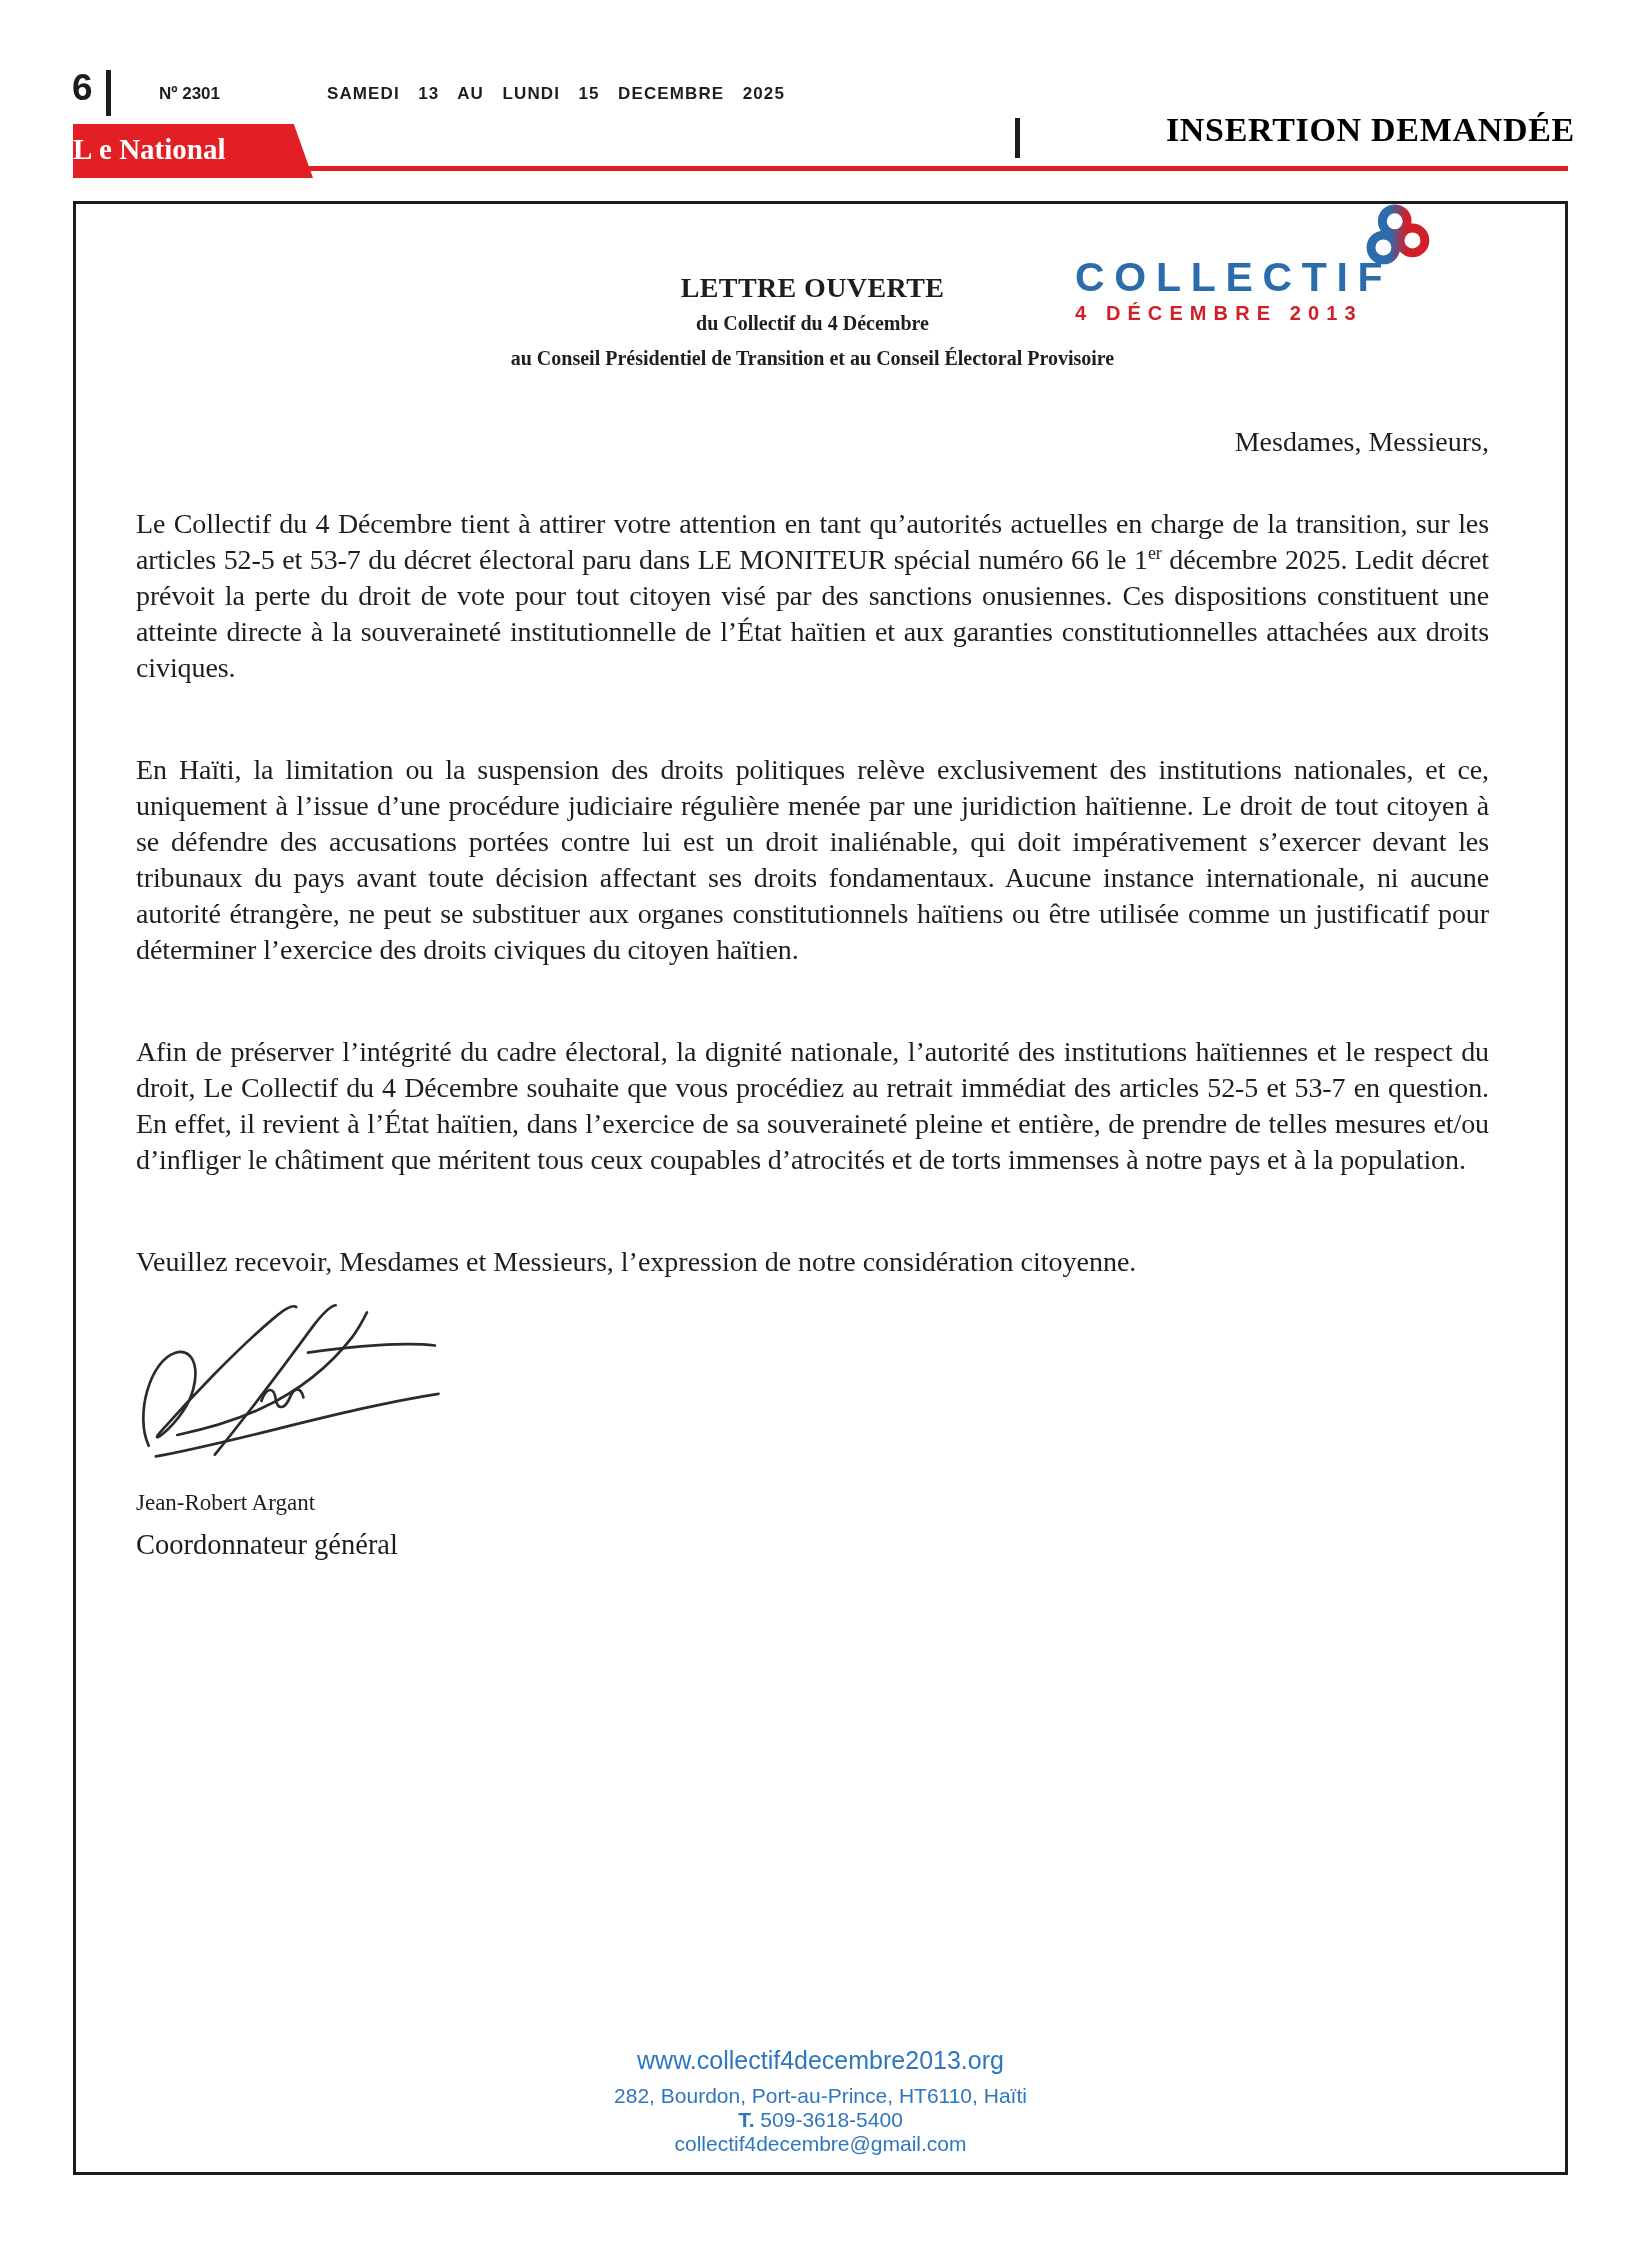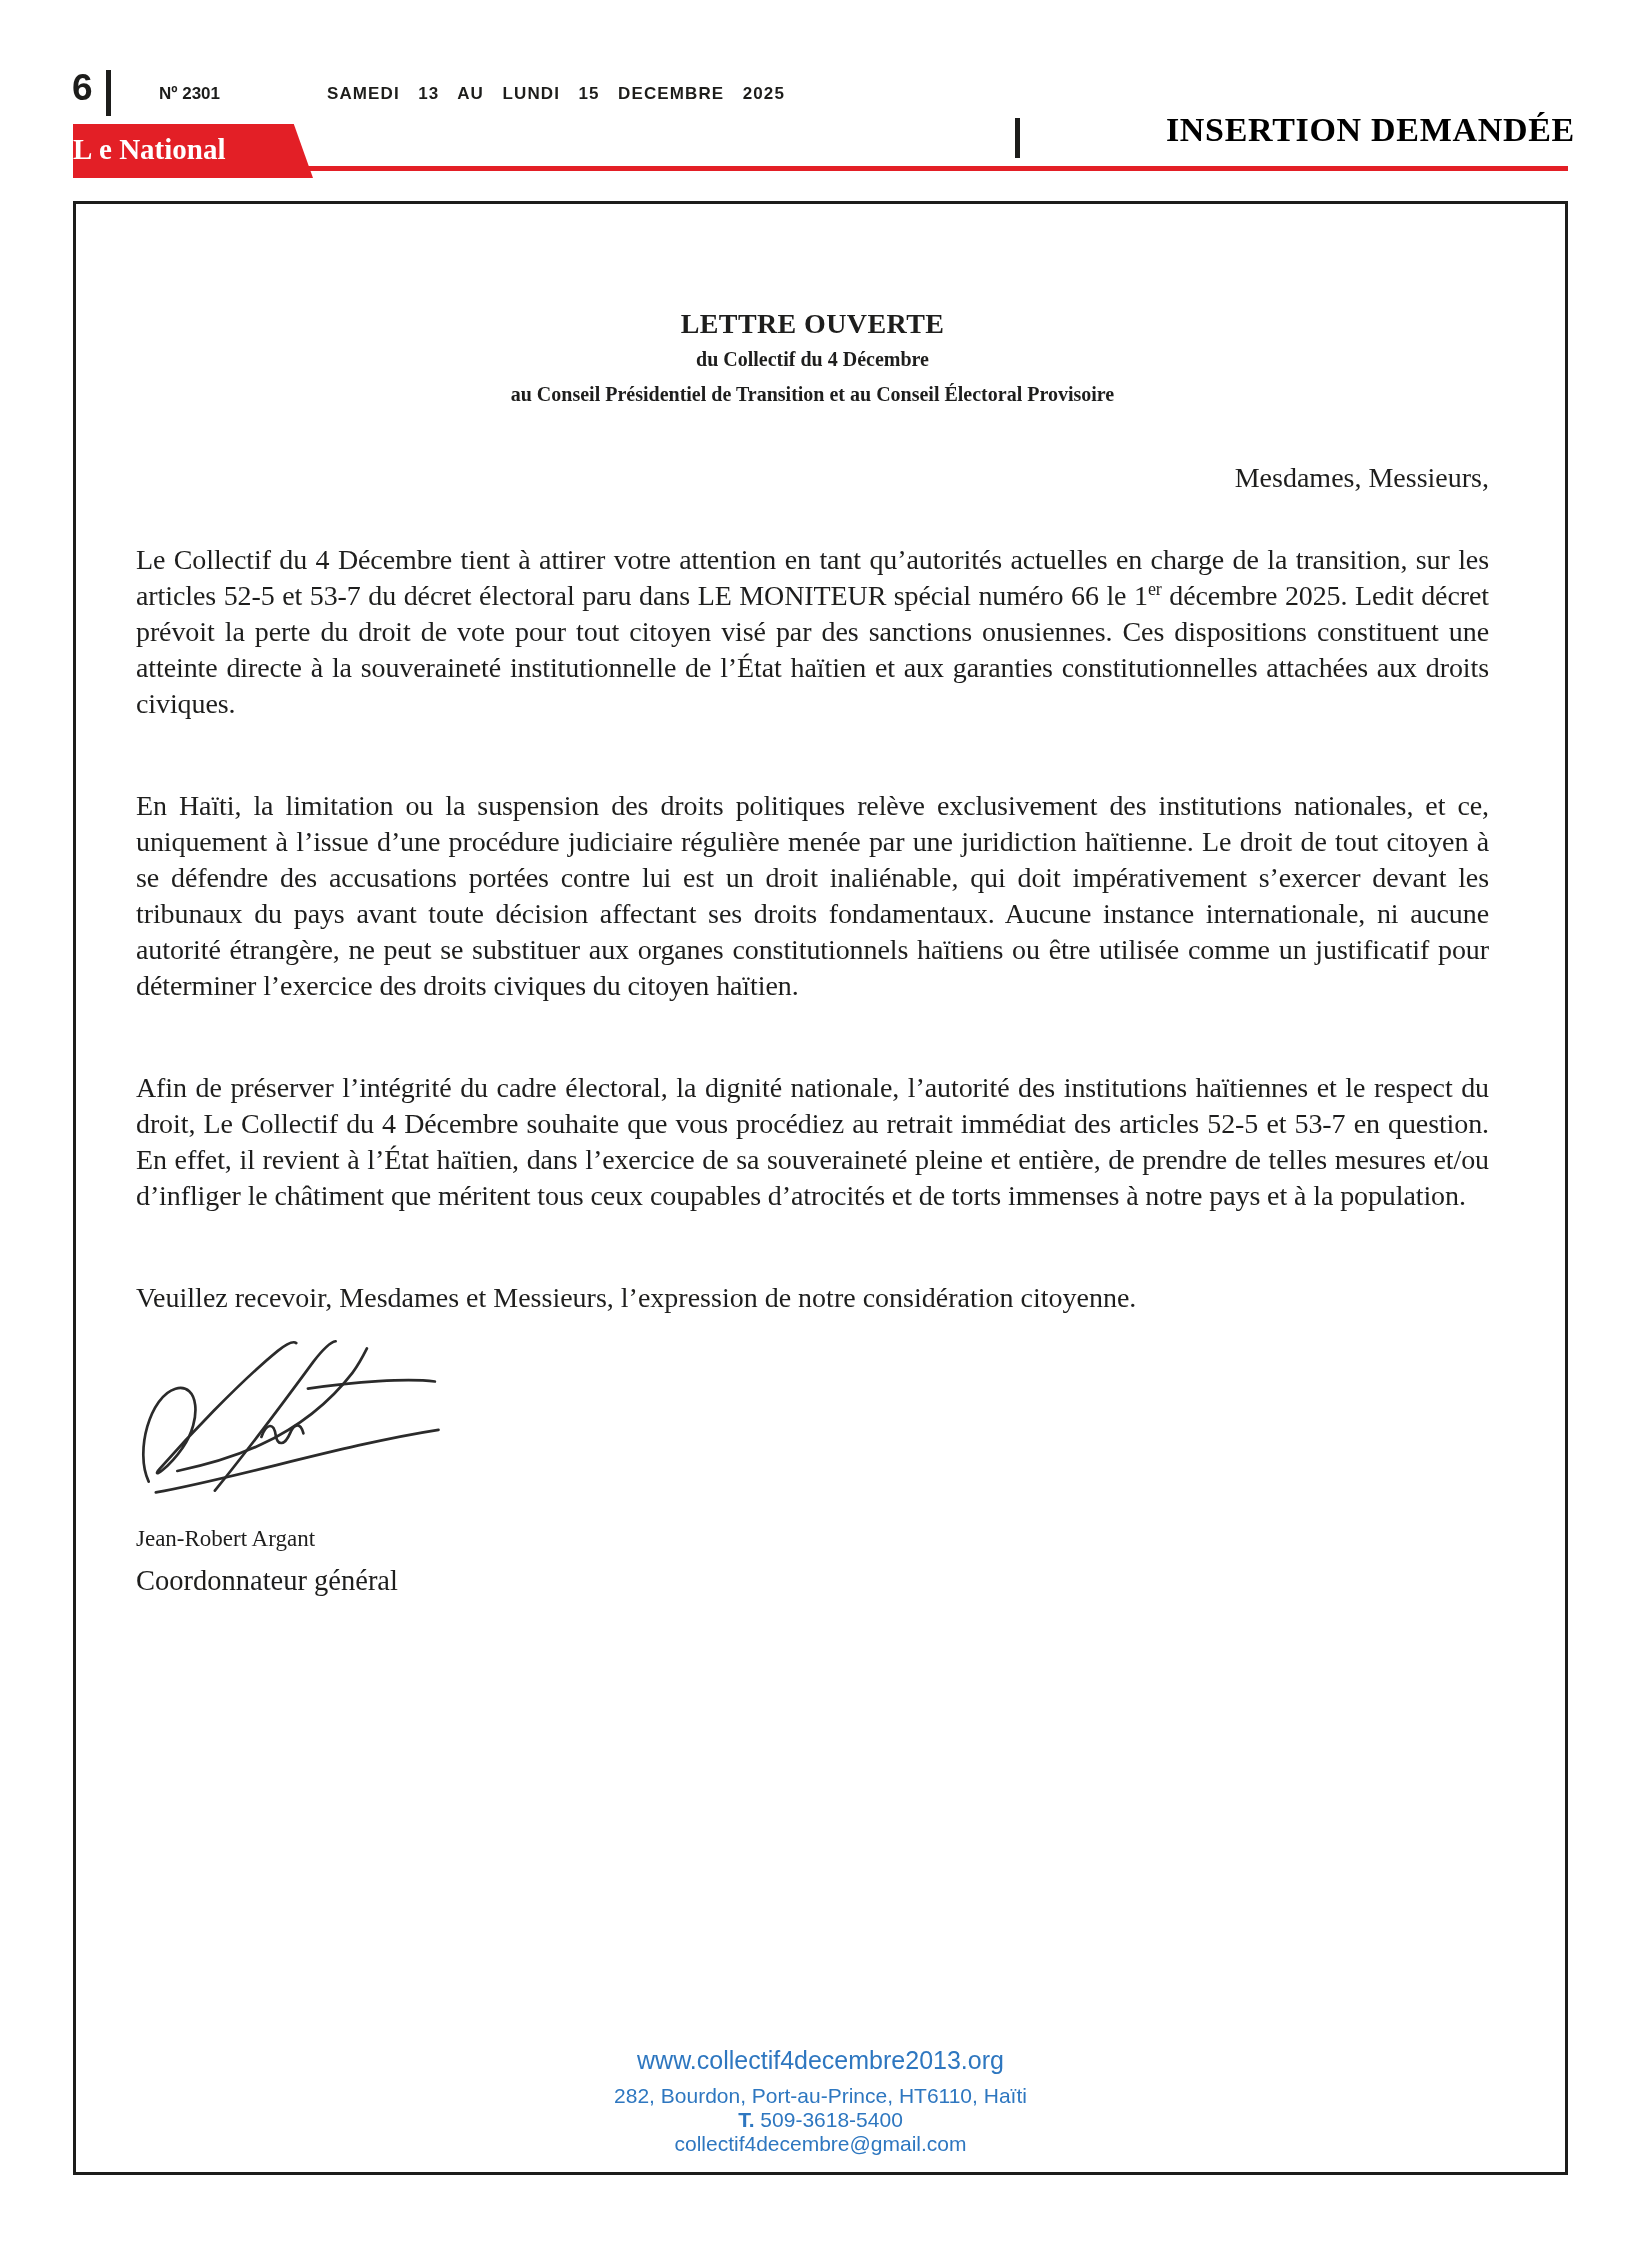--- a/index.html
+++ b/index.html
@@ -32,21 +32,21 @@
 
   
   .logo{position:absolute;top:7.5px;right:138px;width:352px;}
   .trefoil{position:absolute;top:-9px;right:-10.5px;}
   .logo-word{margin-top:42px;font-family:"Liberation Sans",sans-serif;font-weight:bold;
              font-size:41px;letter-spacing:9.7px;color:#2b6cad;white-space:nowrap;}
   .logo-sub{margin-top:1.5px;font-family:"Liberation Sans",sans-serif;font-weight:bold;
             font-size:20px;letter-spacing:7.1px;color:#d1202a;white-space:nowrap;}
 
   
-  .title-block{padding-top:102px;text-align:center;font-weight:bold;color:#1e1e1d;}
+  .title-block{padding-top:66px;text-align:center;font-weight:bold;color:#1e1e1d;}
   .title-main{font-size:28px;line-height:36px;letter-spacing:0.4px;}
   .title-sub{font-size:20px;line-height:35px;}
 
   
   .salutation{margin-top:48px;font-size:28px;line-height:36px;text-align:right;}
   .para{margin:66px 0 0 0;font-size:28px;line-height:36px;text-align:justify;letter-spacing:-0.1px;}
   .para.first{margin-top:46px;}
   .para sup{font-size:18px;line-height:0;}
   .closing{margin-top:66px;font-size:28px;line-height:36px;}
 
@@ -75,20 +75,37 @@
   <div class="insertion">INSERTION DEMANDÉE</div>
   <div class="red-rule"></div>
   <div class="brand-banner">
     <span class="brand">Le National</span>
   </div>
 
   <div class="letter-box">
     <div class="letter-inner">
 
       
+      <div class="logo">
+        <svg class="trefoil" width="78" height="72" viewBox="0 0 110 100">
+          <defs>
+            <linearGradient id="tg" gradientUnits="userSpaceOnUse" x1="0" y1="0" x2="110" y2="0">
+              <stop offset="0.38" stop-color="#2b6cad"></stop>
+              <stop offset="0.60" stop-color="#d1202a"></stop>
+            </linearGradient>
+          </defs>
+          <g fill="none" stroke="url(#tg)" stroke-width="12.5">
+            <circle cx="49" cy="25" r="17.5"></circle>
+            <circle cx="33" cy="62" r="17.5"></circle>
+            <circle cx="74" cy="52" r="17.5"></circle>
+          </g>
+        </svg>
+        <div class="logo-word">COLLECTIF</div>
+        <div class="logo-sub">4 DÉCEMBRE 2013</div>
+      </div>
 
       
       <div class="title-block">
         <div class="title-main">LETTRE OUVERTE</div>
         <div class="title-sub">du Collectif du 4 Décembre</div>
         <div class="title-sub">au Conseil Présidentiel de Transition et au Conseil Électoral Provisoire</div>
       </div>
 
       
       <div class="salutation">Mesdames, Messieurs,</div>

